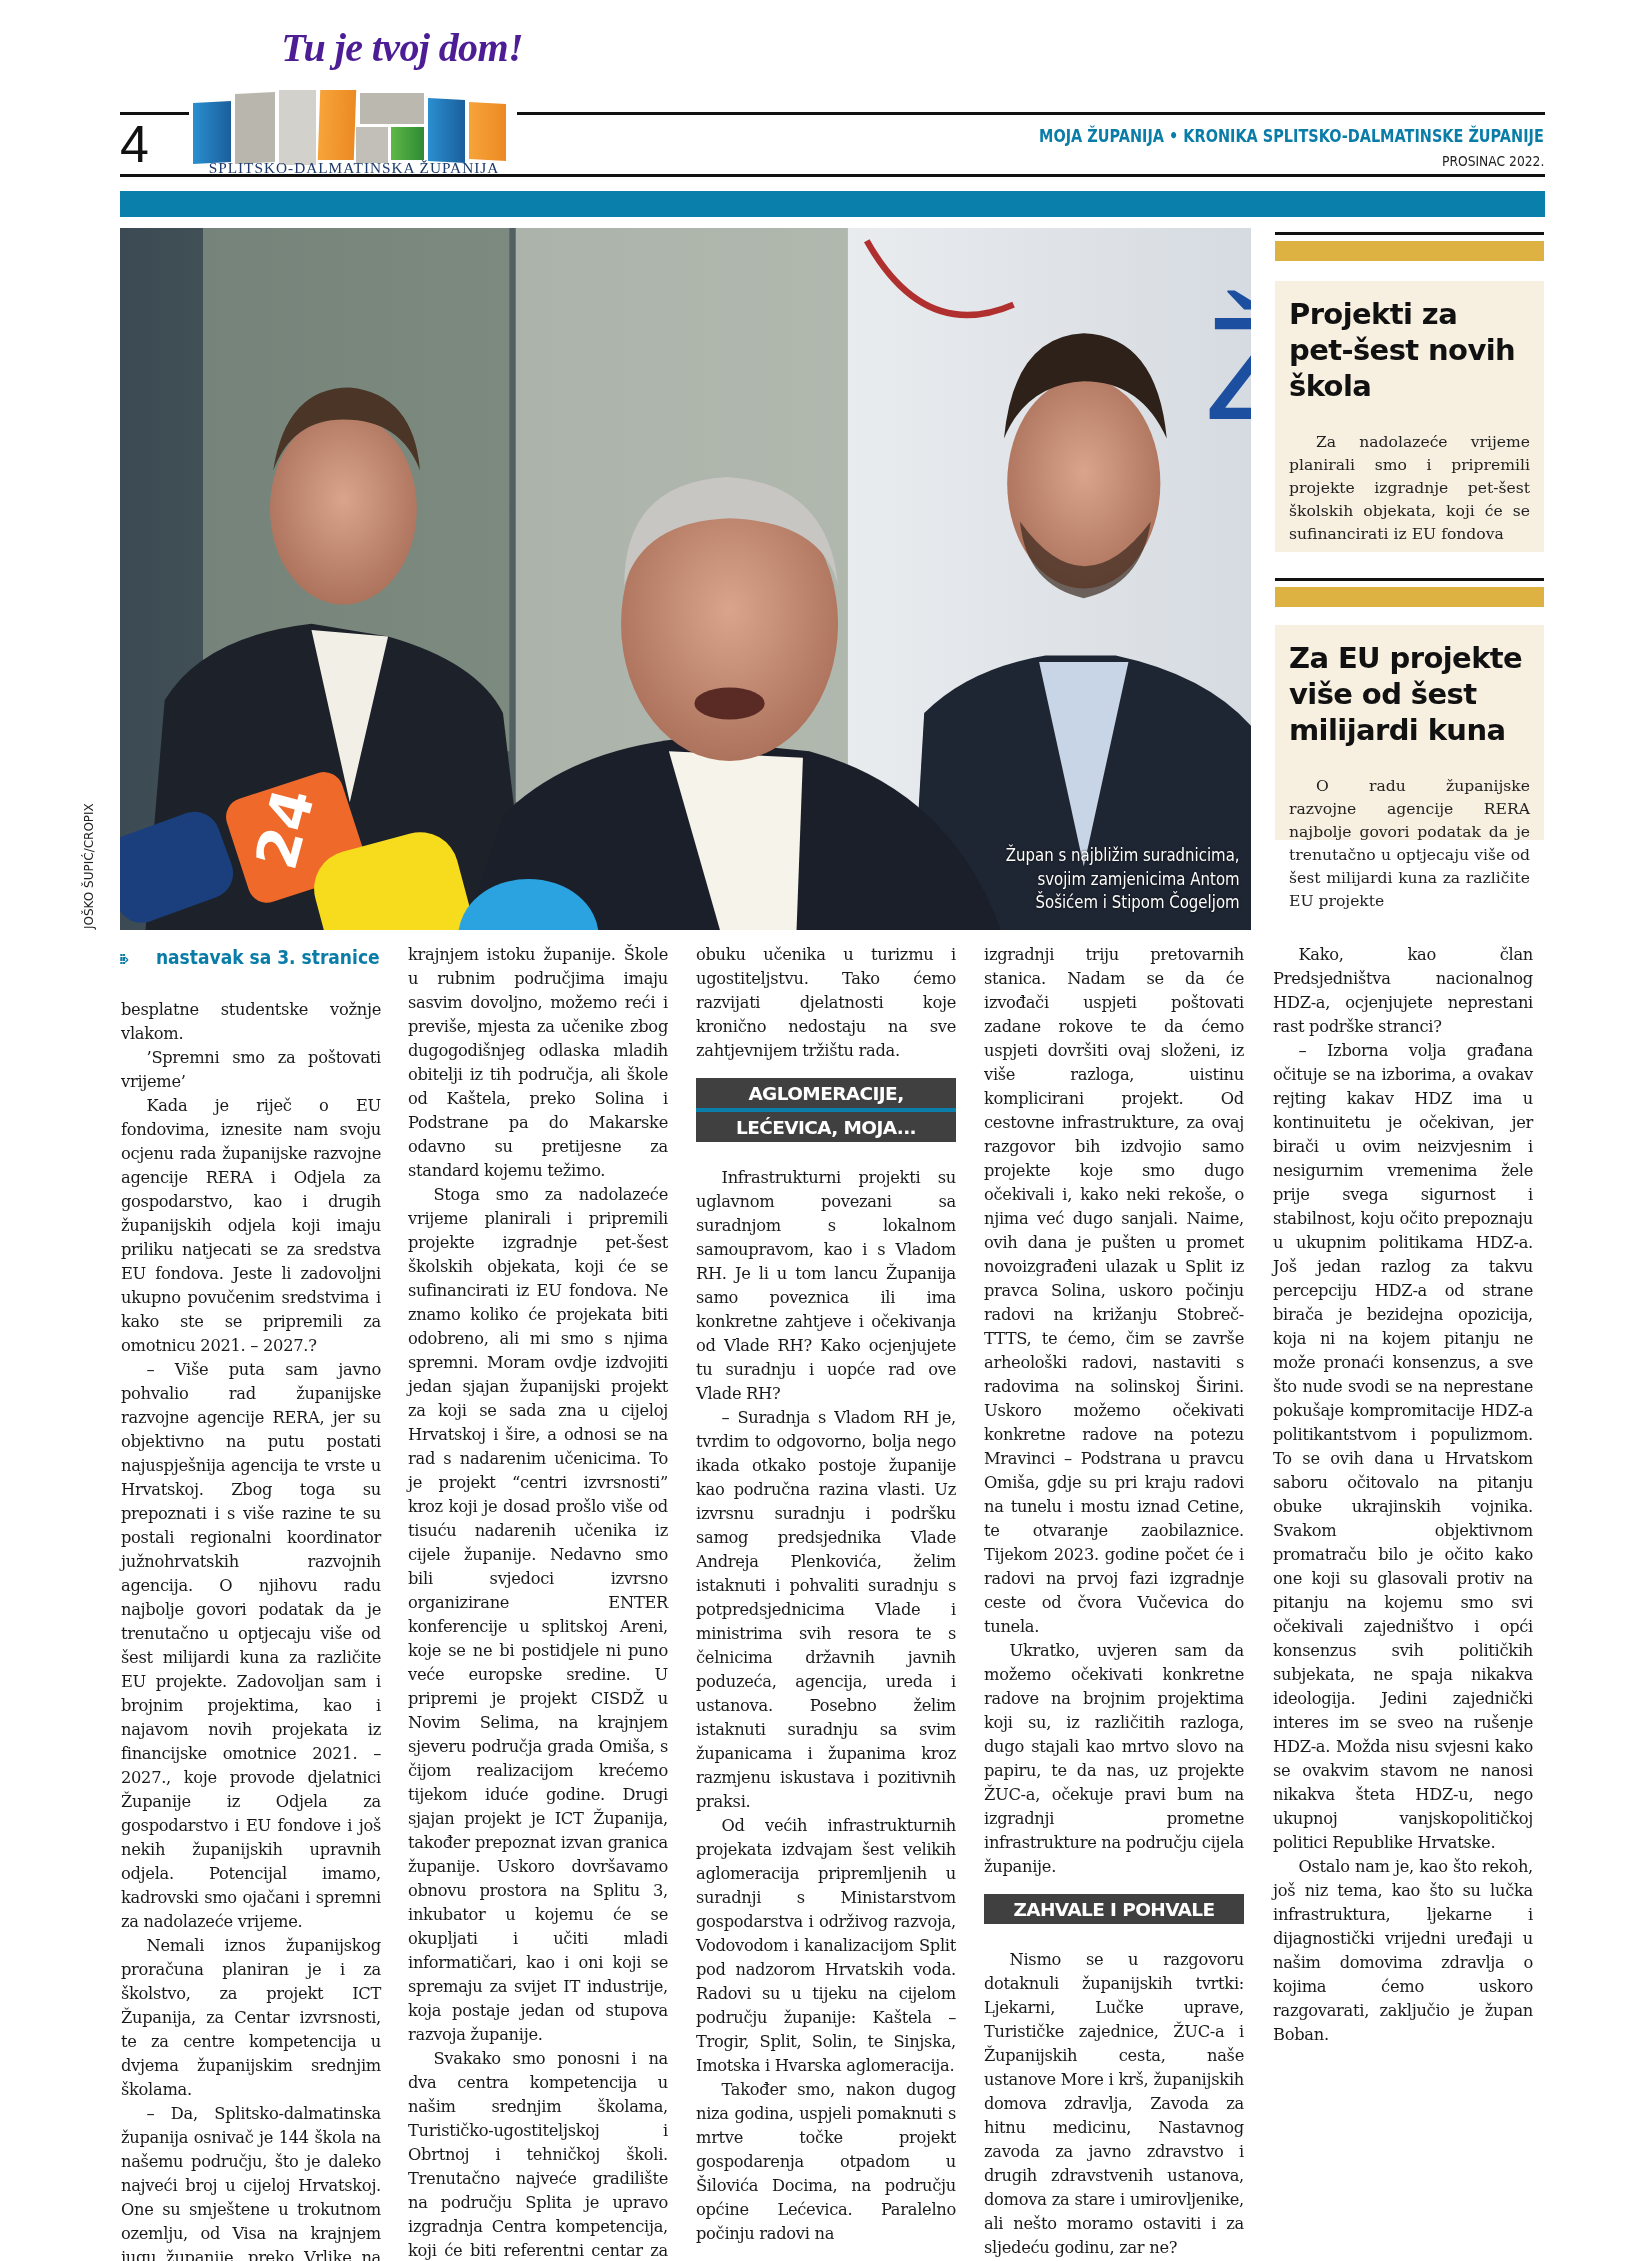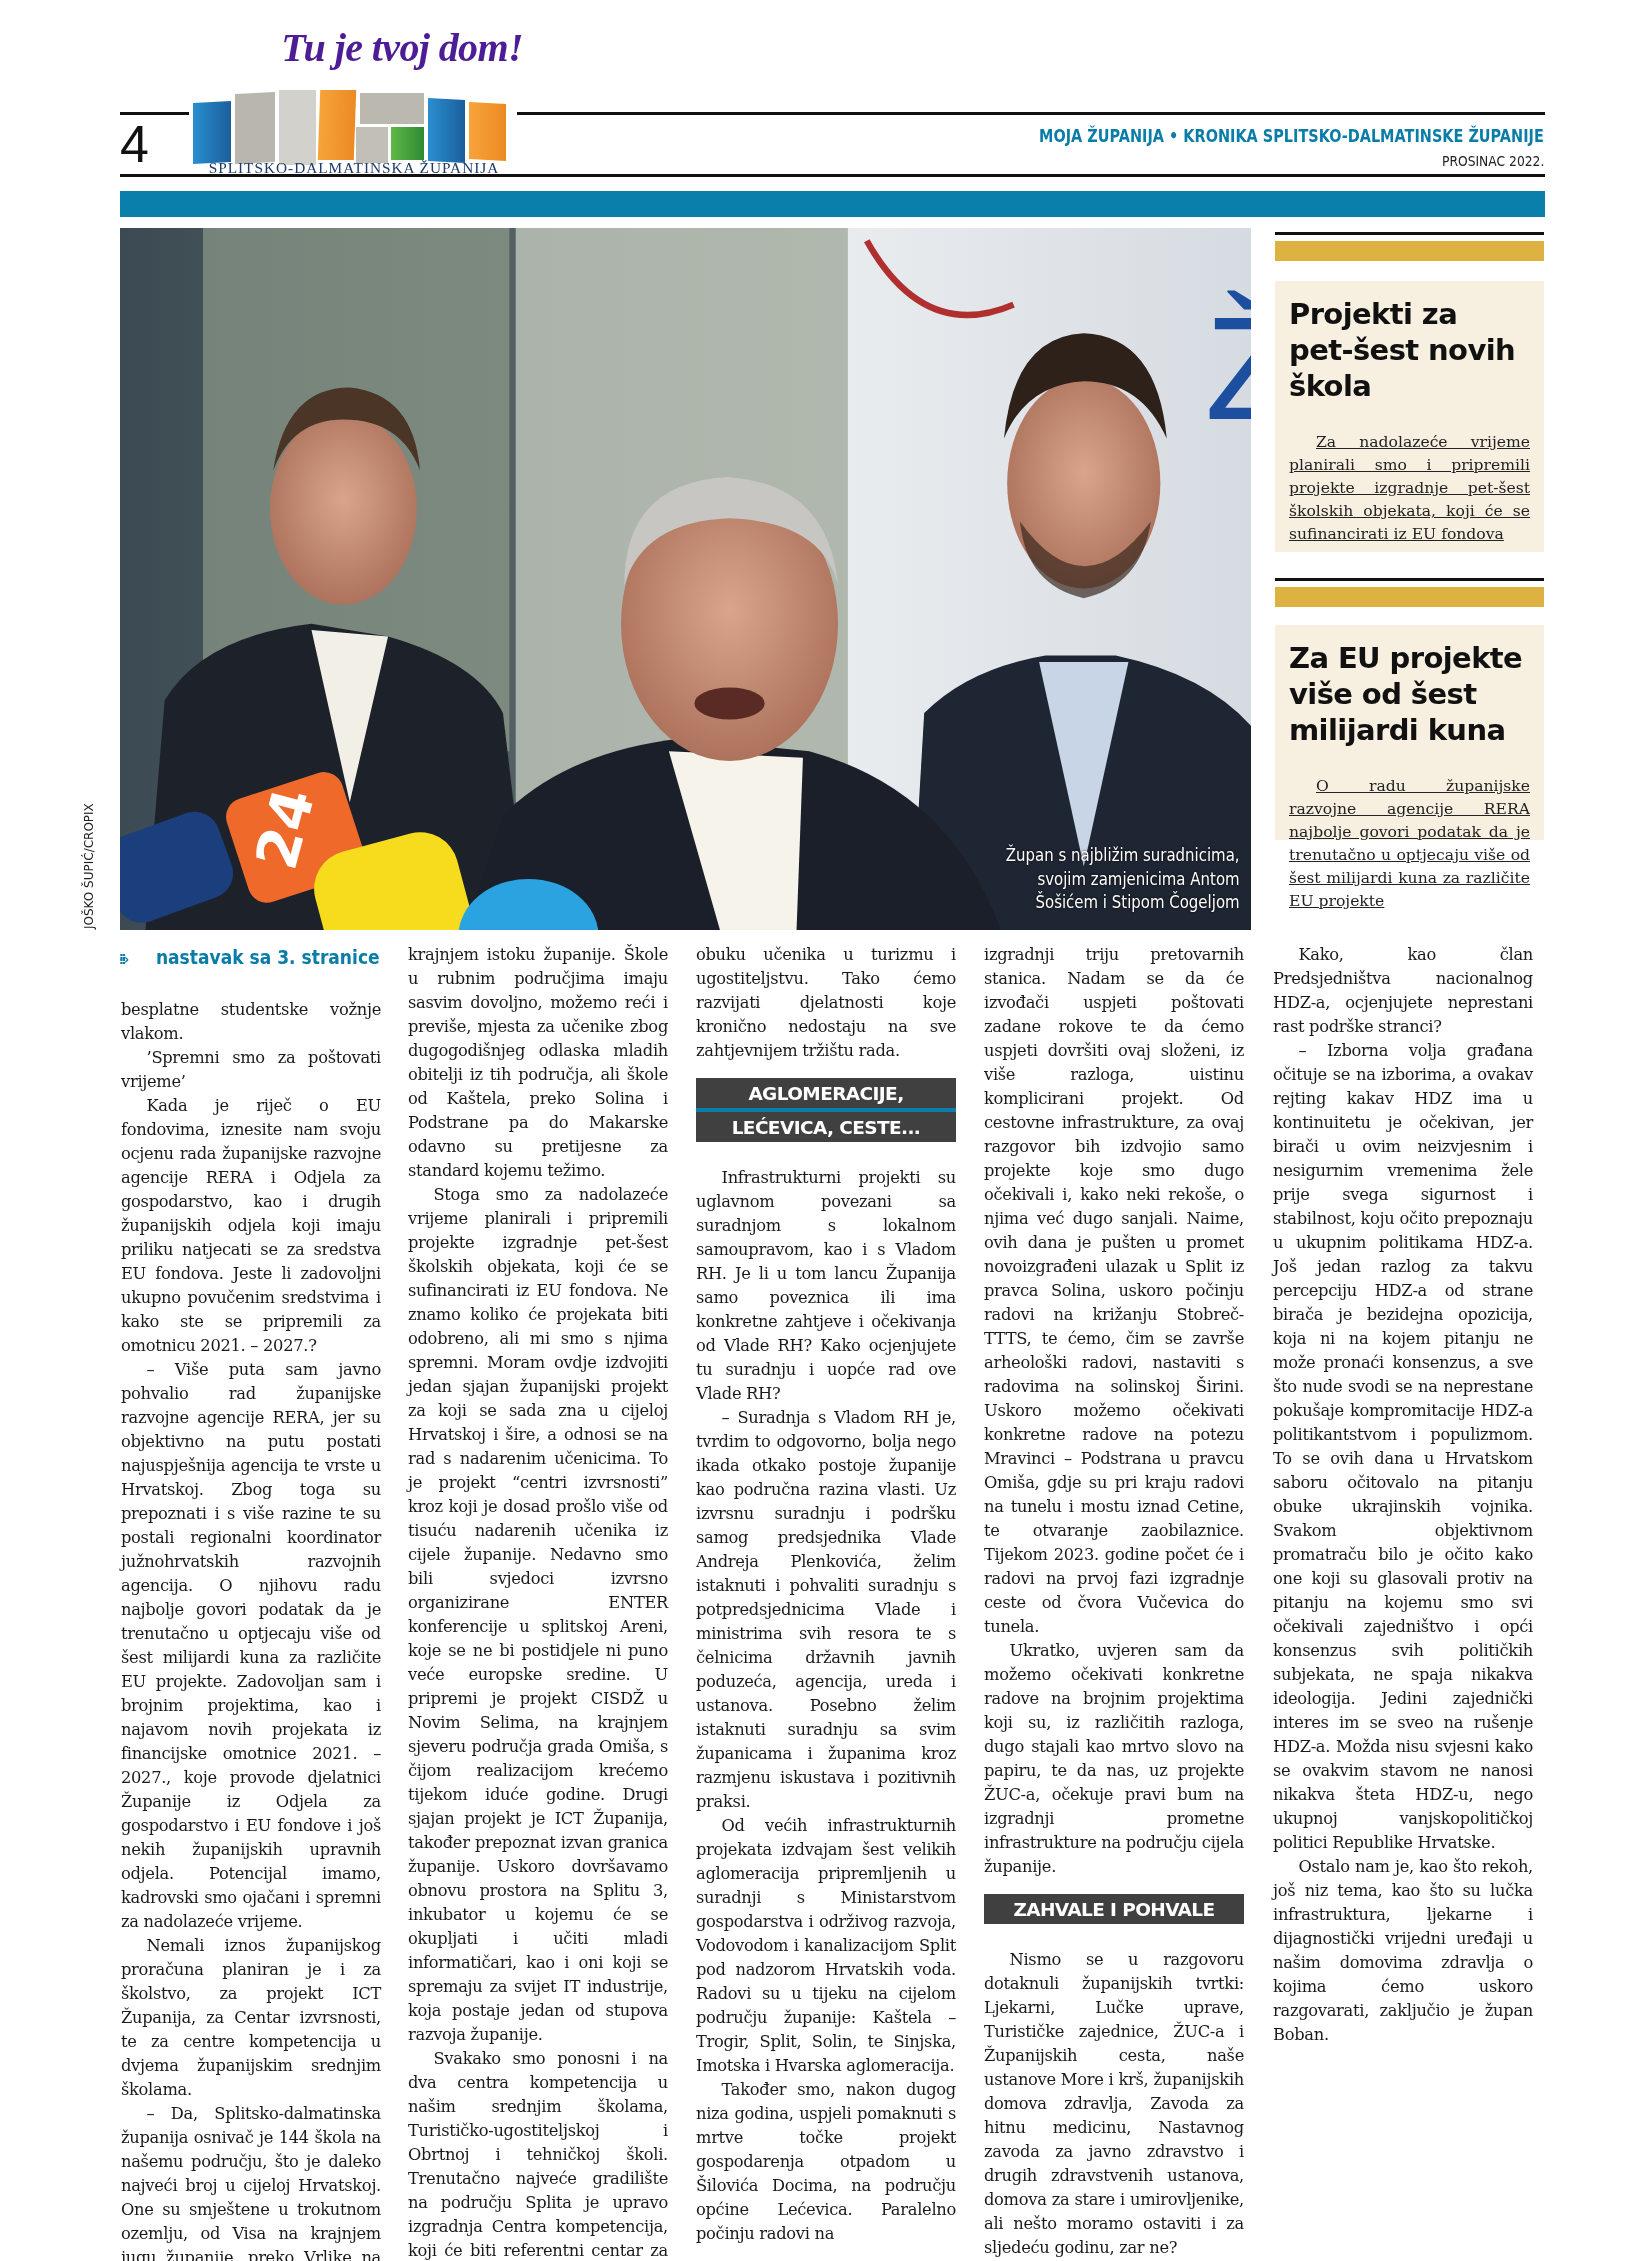--- a/index.html
+++ b/index.html
@@ -22,21 +22,21 @@
   
   #photo { left:120px; top:228px; width:1131px; height:702px; overflow:hidden; background:#2a2c33; }
   #photo svg { width:100%; height:100%; display:block; }
   #photo-caption { right:11.5px; bottom:15.3px; text-align:right; font-family:"DejaVu Sans", sans-serif; font-size:17px; line-height:23.6px; color:#fff; text-shadow:0 0 2.6px #000; transform:scaleX(0.88); transform-origin:right; white-space:nowrap; }
   #photo-credit { left:82px; top:929px; transform:rotate(-90deg); transform-origin:left top; font-family:"DejaVu Sans", sans-serif; font-size:12px; color:#222; white-space:nowrap; }
   
   .gold-rule-line { background:#111; height:2.6px; left:1275px; width:269px; }
   .gold-bar { background:#deb143; left:1275px; width:269px; height:20.4px; }
   .side-box { left:1275px; width:269px; background:#f7efe0; padding:15.3px 14px 12.8px 14px; box-sizing:border-box; }
   .side-box h2 { margin:0 0 27px 0; font-family:"DejaVu Sans", sans-serif; font-weight:bold; font-size:29px; line-height:36px; color:#111; letter-spacing:-0.6px; }
-  .side-box p { margin:0; font-family:"DejaVu Serif", serif; font-size:15.6px; line-height:23px; color:#222; text-align:justify; text-indent:27px;text-decoration:underline; }
+  .side-box p { margin:0; font-family:"DejaVu Serif", serif; font-size:15.6px; line-height:23px; color:#222; text-align:justify; text-indent:27px; }
   #box1 { top:281px; height:271px; }
   #box2 { top:625px; height:215px; }
   
   .col { top:943px; width:260px; font-size:16.3px; line-height:24px; text-align:justify; hyphens:manual; }
   .col p { margin:0; text-indent:25.5px; }
   .col p.noindent { text-indent:0; }
   #col1 { left:121px; top:998px; }
   #col2 { left:408px; }
   #col3 { left:696px; }
   #col4 { left:984px; }
@@ -161,21 +161,21 @@
 <div class="abs col col-text" id="col2">
   <p class="noindent">krajnjem istoku županije. Škole u rubnim područjima imaju sasvim dovoljno, možemo reći i previše, mjesta za učenike zbog dugogodišnjeg odlaska mladih obitelji iz tih područja, ali škole od Kaštela, preko Solina i Podstrane pa do Makarske odavno su pretijesne za standard kojemu težimo.</p>
   <p>Stoga smo za nadolazeće vrijeme planirali i pripremili projekte izgradnje pet-šest školskih objekata, koji će se sufinancirati iz EU fondova. Ne znamo koliko će projekata biti odobreno, ali mi smo s njima spremni. Moram ovdje izdvojiti jedan sjajan županijski projekt za koji se sada zna u cijeloj Hrvatskoj i šire, a odnosi se na rad s nadarenim učenicima. To je projekt “centri izvrsnosti” kroz koji je dosad prošlo više od tisuću nadarenih učenika iz cijele županije. Nedavno smo bili svjedoci izvrsno organizirane ENTER konferencije u splitskoj Areni, koje se ne bi postidjele ni puno veće europske sredine. U pripremi je projekt CISDŽ u Novim Selima, na krajnjem sjeveru područja grada Omiša, s čijom realizacijom krećemo tijekom iduće godine. Drugi sjajan projekt je ICT Županija, također prepoznat izvan granica županije. Uskoro dovršavamo obnovu prostora na Splitu 3, inkubator u kojemu će se okupljati i učiti mladi informatičari, kao i oni koji se spremaju za svijet IT industrije, koja postaje jedan od stupova razvoja županije.</p>
   <p>Svakako smo ponosni i na dva centra kompetencija u našim srednjim školama, Turističko-ugostiteljskoj i Obrtnoj i tehničkoj školi. Trenutačno najveće gradilište na području Splita je upravo izgradnja Centra kompetencija, koji će biti referentni centar za školovanje i</p>
 </div>
 
 <div class="abs col col-text" id="col3">
   <p class="noindent">obuku učenika u turizmu i ugostiteljstvu. Tako ćemo razvijati djelatnosti koje kronično nedostaju na sve zahtjevnijem tržištu rada.</p>
   <div class="subhead subhead-wrap">
     <div>AGLOMERACIJE,</div>
-    <div>LEĆEVICA, CESTE...</div>
+    <div>LEĆEVICA, MOJA...</div>
   </div>
   <p>Infrastrukturni projekti su uglavnom povezani sa suradnjom s lokalnom samoupravom, kao i s Vladom RH. Je li u tom lancu Županija samo poveznica ili ima konkretne zahtjeve i očekivanja od Vlade RH? Kako ocjenjujete tu suradnju i uopće rad ove Vlade RH?</p>
   <p>– Suradnja s Vladom RH je, tvrdim to odgovorno, bolja nego ikada otkako postoje županije kao područna razina vlasti. Uz izvrsnu suradnju i podršku samog predsjednika Vlade Andreja Plenkovića, želim istaknuti i pohvaliti suradnju s potpredsjednicima Vlade i ministrima svih resora te s čelnicima državnih javnih poduzeća, agencija, ureda i ustanova. Posebno želim istaknuti suradnju sa svim županicama i županima kroz razmjenu iskustava i pozitivnih praksi.</p>
   <p>Od većih infrastrukturnih projekata izdvajam šest velikih aglomeracija pripremljenih u suradnji s Ministarstvom gospodarstva i održivog razvoja, Vodovodom i kanalizacijom Split pod nadzorom Hrvatskih voda. Radovi su u tijeku na cijelom području županije: Kaštela – Trogir, Split, Solin, te Sinjska, Imotska i Hvarska aglomeracija.</p>
   <p>Također smo, nakon dugog niza godina, uspjeli pomaknuti s mrtve točke projekt gospodarenja otpadom u Šilovića Docima, na području općine Lećevica. Paralelno počinju radovi na</p>
 </div>
 
 <div class="abs col col-text" id="col4">
   <p class="noindent">izgradnji triju pretovarnih stanica. Nadam se da će izvođači uspjeti poštovati zadane rokove te da ćemo uspjeti dovršiti ovaj složeni, iz više razloga, uistinu komplicirani projekt. Od cestovne infrastrukture, za ovaj razgovor bih izdvojio samo projekte koje smo dugo očekivali i, kako neki rekoše, o njima već dugo sanjali. Naime, ovih dana je pušten u promet novoizgrađeni ulazak u Split iz pravca Solina, uskoro počinju radovi na križanju Stobreč-TTTS, te ćemo, čim se završe arheološki radovi, nastaviti s radovima na solinskoj Širini. Uskoro možemo očekivati konkretne radove na potezu Mravinci – Podstrana u pravcu Omiša, gdje su pri kraju radovi na tunelu i mostu iznad Cetine, te otvaranje zaobilaznice. Tijekom 2023. godine počet će i radovi na prvoj fazi izgradnje ceste od čvora Vučevica do tunela.</p>
   <p>Ukratko, uvjeren sam da možemo očekivati konkretne radove na brojnim projektima koji su, iz različitih razloga, dugo stajali kao mrtvo slovo na papiru, te da nas, uz projekte ŽUC-a, očekuje pravi bum na izgradnji prometne infrastrukture na području cijela županije.</p>

